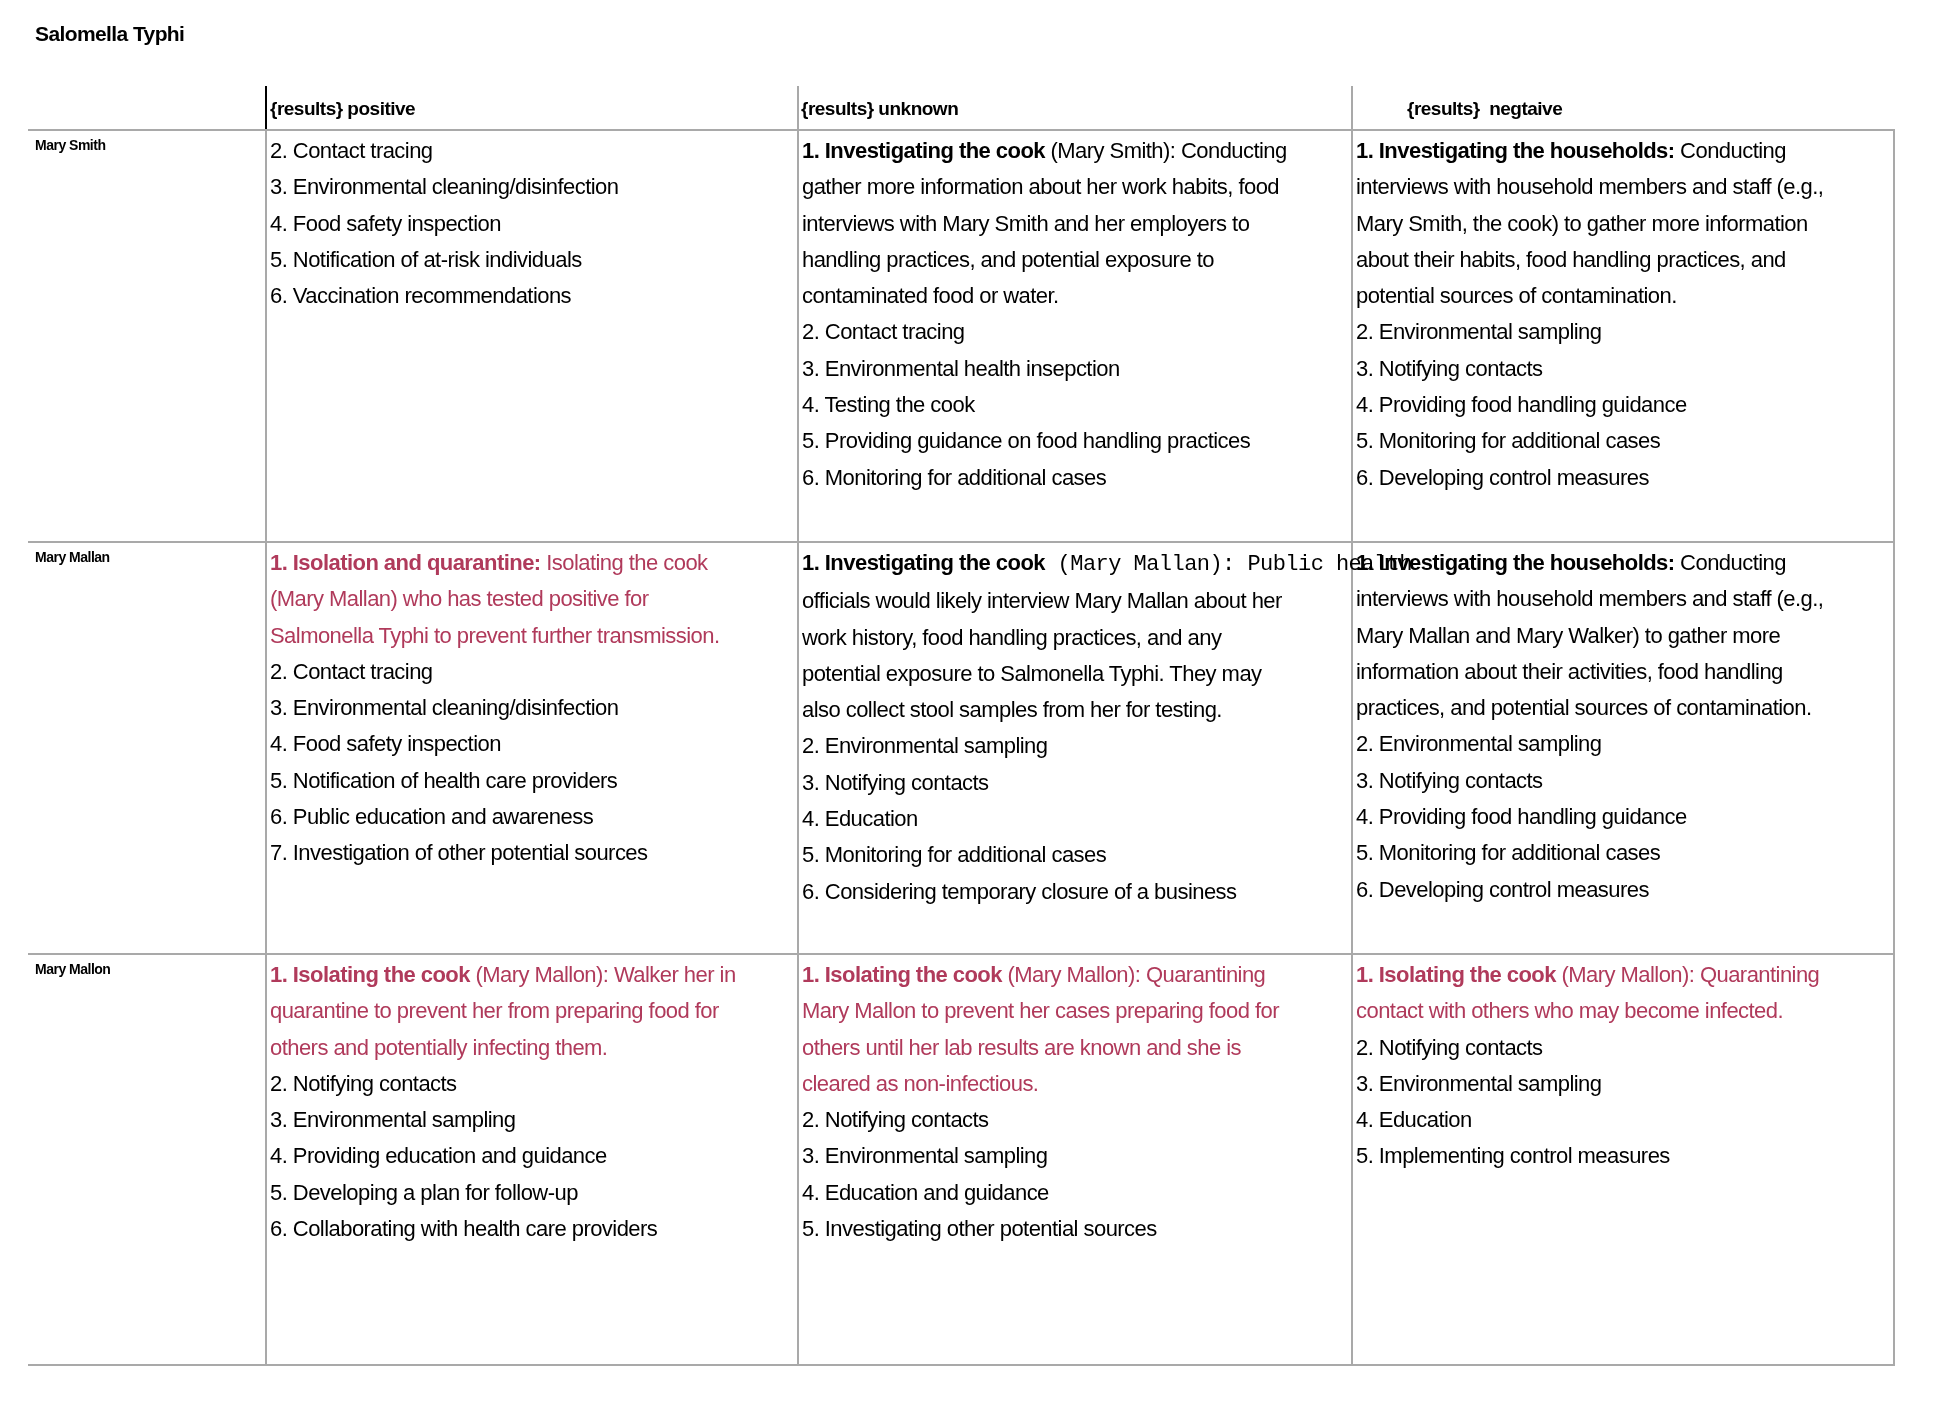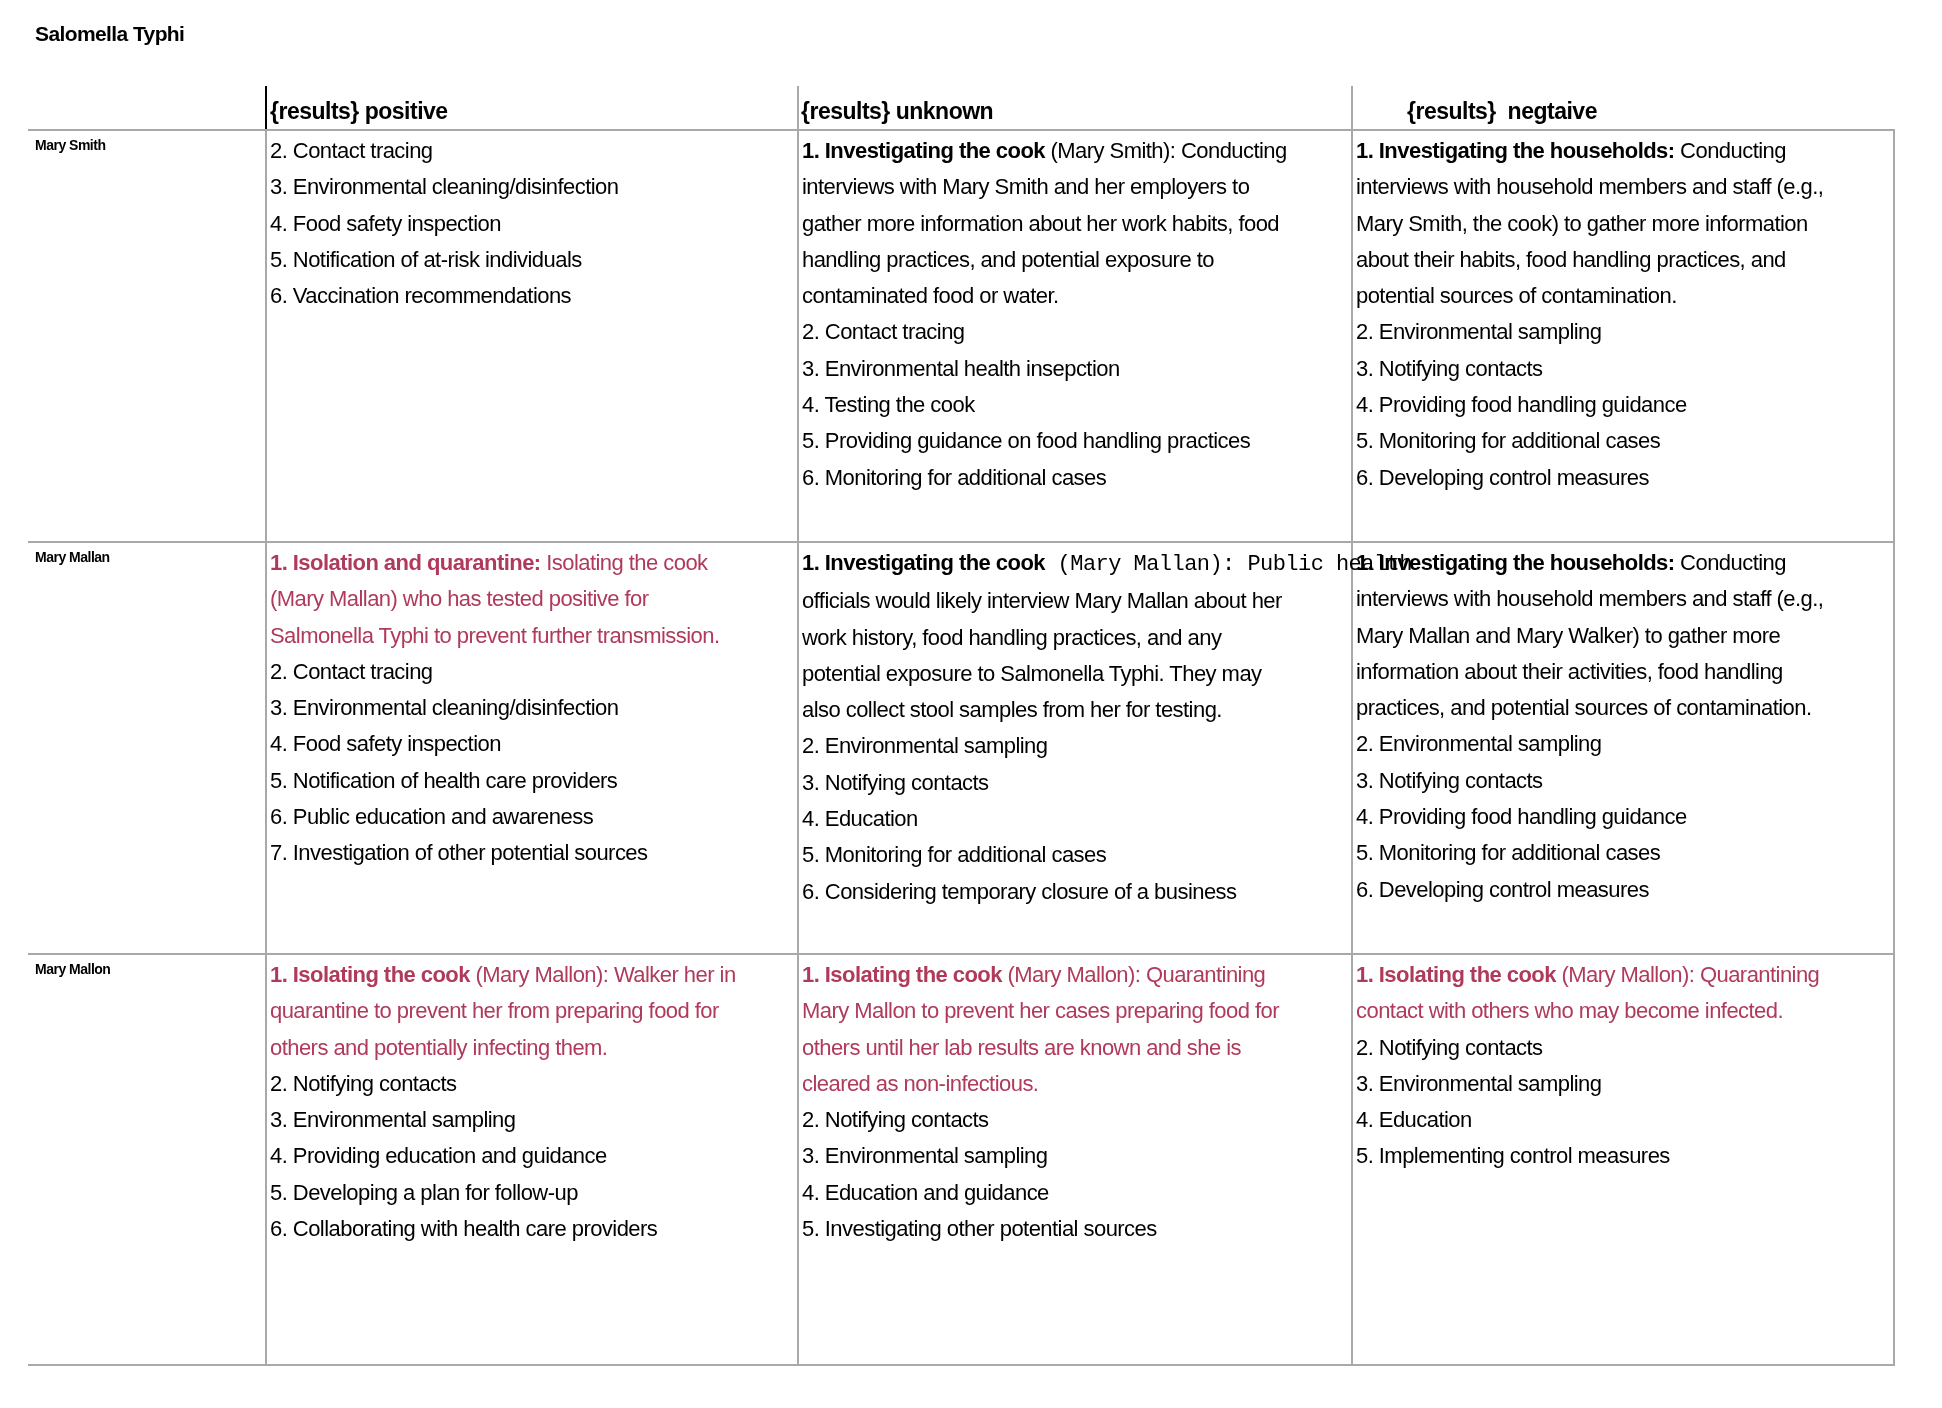--- a/index.html
+++ b/index.html
@@ -9,21 +9,21 @@
     color: #000000;
   }
   .doc-title {
     position: absolute; left: 35px; top: 22px;
     font-size: 21px; font-weight: bold; letter-spacing: -0.6px;
   }
   .hline { position: absolute; height: 2px; background: #a9a9a9; }
   .vline { position: absolute; width: 2px; background: #a9a9a9; }
   .vline.dark { background: #000000; width: 2px; }
   .col-header {
-    position: absolute; top: 98px; font-size: 23px; font-weight: bold;
+    position: absolute; top: 98px; font-size: 19px; font-weight: bold;
     letter-spacing: -0.5px; white-space: nowrap;
   }
   .row-label {
     position: absolute; left: 35px; font-size: 14px; font-weight: bold;
     letter-spacing: -0.5px; white-space: nowrap;
   }
   .cell {
     position: absolute; font-size: 22px; line-height: 36.3px;
     letter-spacing: -0.55px;
   }
@@ -61,22 +61,22 @@
     <div class="cell" style="left: 270px; top: 133px;">
       <span class="line">2. Contact tracing</span>
       <span class="line">3. Environmental cleaning/disinfection</span>
       <span class="line">4. Food safety inspection</span>
       <span class="line">5. Notification of at-risk individuals</span>
       <span class="line">6. Vaccination recommendations</span>
     </div>
     <div class="cell" style="left: 802px; top: 133px;">
       <div class="lead">
         <span class="line"><span class="b">1. Investigating the cook</span><span style="white-space: pre;"> (Mary Smith): Conducting</span></span>
+        <span class="line">gather more information about her work habits, food</span>
         <span class="line">interviews with Mary Smith and her employers to</span>
-        <span class="line">gather more information about her work habits, food</span>
         <span class="line">handling practices, and potential exposure to</span>
         <span class="line">contaminated food or water.</span>
       </div>
       <span class="line">2. Contact tracing</span>
       <span class="line">3. Environmental health insepction</span>
       <span class="line">4. Testing the cook</span>
       <span class="line">5. Providing guidance on food handling practices</span>
       <span class="line">6. Monitoring for additional cases</span>
     </div>
     <div class="cell" style="left: 1356px; top: 133px;">

